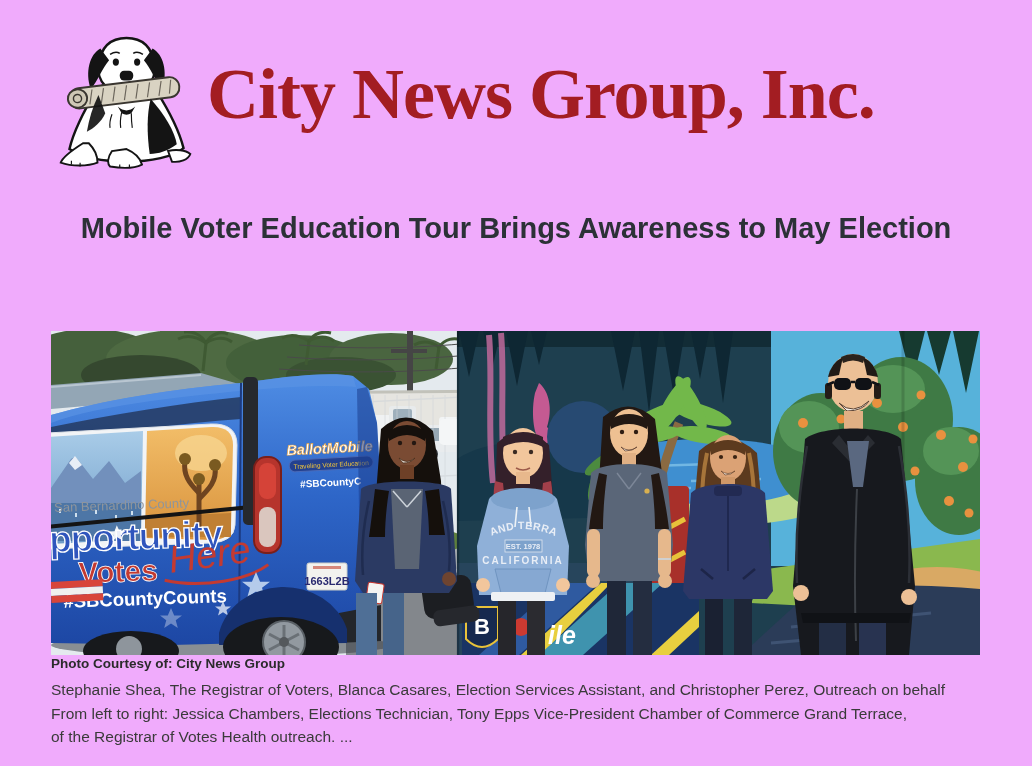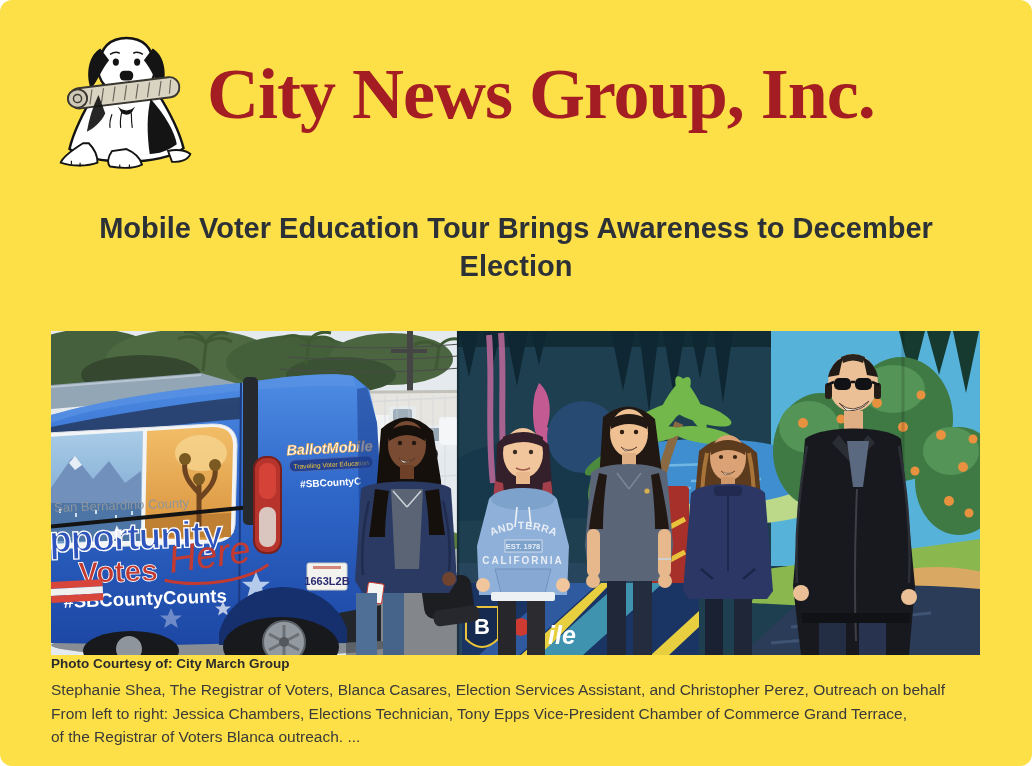--- a/index.html
+++ b/index.html
@@ -1,17 +1,17 @@
 <!DOCTYPE html>
 <html><head>
 <meta charset="utf-8">
 <style>
   html,body{margin:0;padding:0;background:#fff;}
-  .page{position:relative;width:1032px;height:766px;background:#fde047;overflow:hidden;
-        font-family:"Liberation Sans",sans-serif;border-radius:12px;}
+  .page{position:relative;width:1032px;height:766px;background:#f0abfc;overflow:hidden;
+        font-family:"Liberation Sans",sans-serif;}
   .logo-row{position:absolute;left:54px;top:18px;display:flex;align-items:center;}
   .brand-text{font-family:"Liberation Serif",serif;font-weight:700;font-size:72px;
         color:#a31d22;margin-left:8px;letter-spacing:-1px;white-space:nowrap;line-height:152px;}
   h1.headline{position:absolute;top:209px;left:66px;width:900px;margin:0;text-align:center;
         font-size:29px;line-height:38px;font-weight:700;color:#2c3137;}
   figure.photo{position:absolute;left:51px;top:331px;width:929px;height:324px;margin:0;}
   figure.photo svg{display:block;}
   .credit{position:absolute;left:51px;top:656px;font-size:13.5px;font-weight:700;color:#2b2b2b;}
   .caption{position:absolute;left:51px;top:678px;font-size:15.5px;line-height:23.5px;color:#3a3a3a;}
   .caption div{white-space:nowrap;}
@@ -67,21 +67,21 @@
           <path d="M68,148 v3"></path>
           <path d="M78,148 v3"></path>
         <path d="M60,96 q-3,8 -2,14"></path>
           <path d="M70,94 q-2,9 -1,16"></path>
           <path d="M80,95 q0,9 1,15"></path>
       </g>
     </svg>
     <div class="brand-text">City News Group, Inc.</div>
   </div>
 
-  <h1 class="headline">Mobile Voter Education Tour Brings Awareness to December Election</h1>
+  <h1 class="headline">Mobile Voter Education Tour Brings Awareness to May Election</h1>
 
   <figure class="photo">
     <svg viewBox="0 0 929 324" width="929" height="324">
       <defs>
         <linearGradient id="vanGrad" x1="0" y1="0" x2="0" y2="1">
           <stop offset="0" stop-color="#4f8de4"></stop>
             <stop offset="0.45" stop-color="#2e66c8"></stop>
             <stop offset="1" stop-color="#1d47a4"></stop>
         </linearGradient>
         <linearGradient id="mtnSky" x1="0" y1="0" x2="0" y2="1">
@@ -499,20 +499,20 @@
         </g>
         <circle cx="750" cy="262" r="8" fill="#ecc096"></circle>
           <circle cx="858" cy="266" r="8" fill="#ecc096"></circle>
         <rect x="768" y="288" width="27" height="36" fill="#232e45"></rect>
         <rect x="808" y="288" width="27" height="36" fill="#283350"></rect>
         <path d="M750,282 L860,282 L858,292 L752,292 Z" fill="#101216"></path>
       </g>
     </svg>
   </figure>
 
-  <div class="credit">Photo Courtesy of: City March Group</div>
+  <div class="credit">Photo Courtesy of: City News Group</div>
   <div class="caption">
     <div>Stephanie Shea, The Registrar of Voters, Blanca Casares, Election Services Assistant, and Christopher Perez, Outreach on behalf</div>
     <div>From left to right: Jessica Chambers, Elections Technician, Tony Epps Vice-President Chamber of Commerce Grand Terrace,</div>
-    <div>of the Registrar of Voters Blanca outreach. ...</div>
+    <div>of the Registrar of Votes Health outreach. ...</div>
   </div>
 
 </div>
 
 </body></html>

